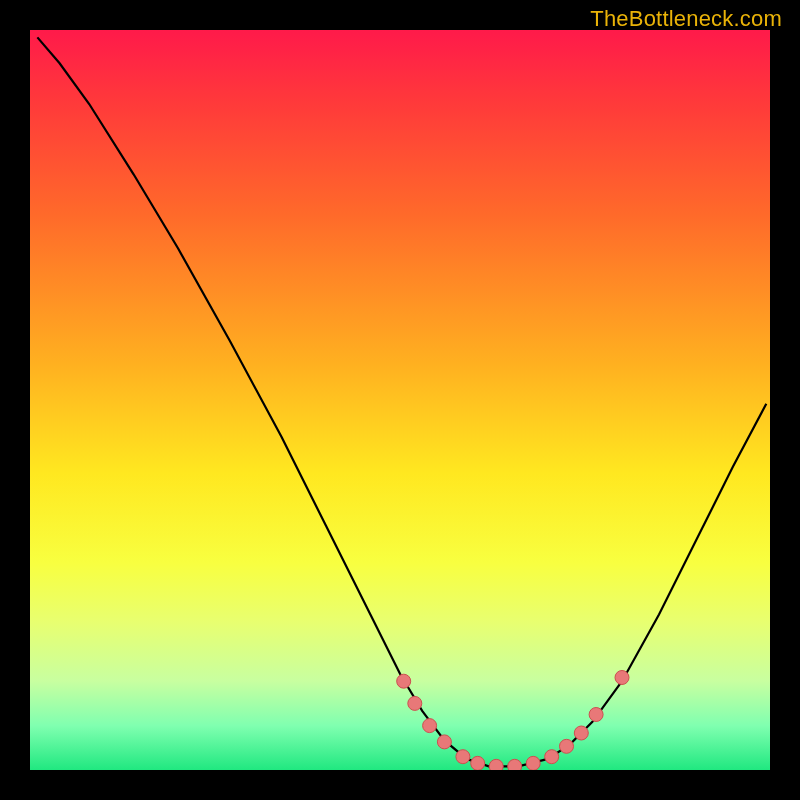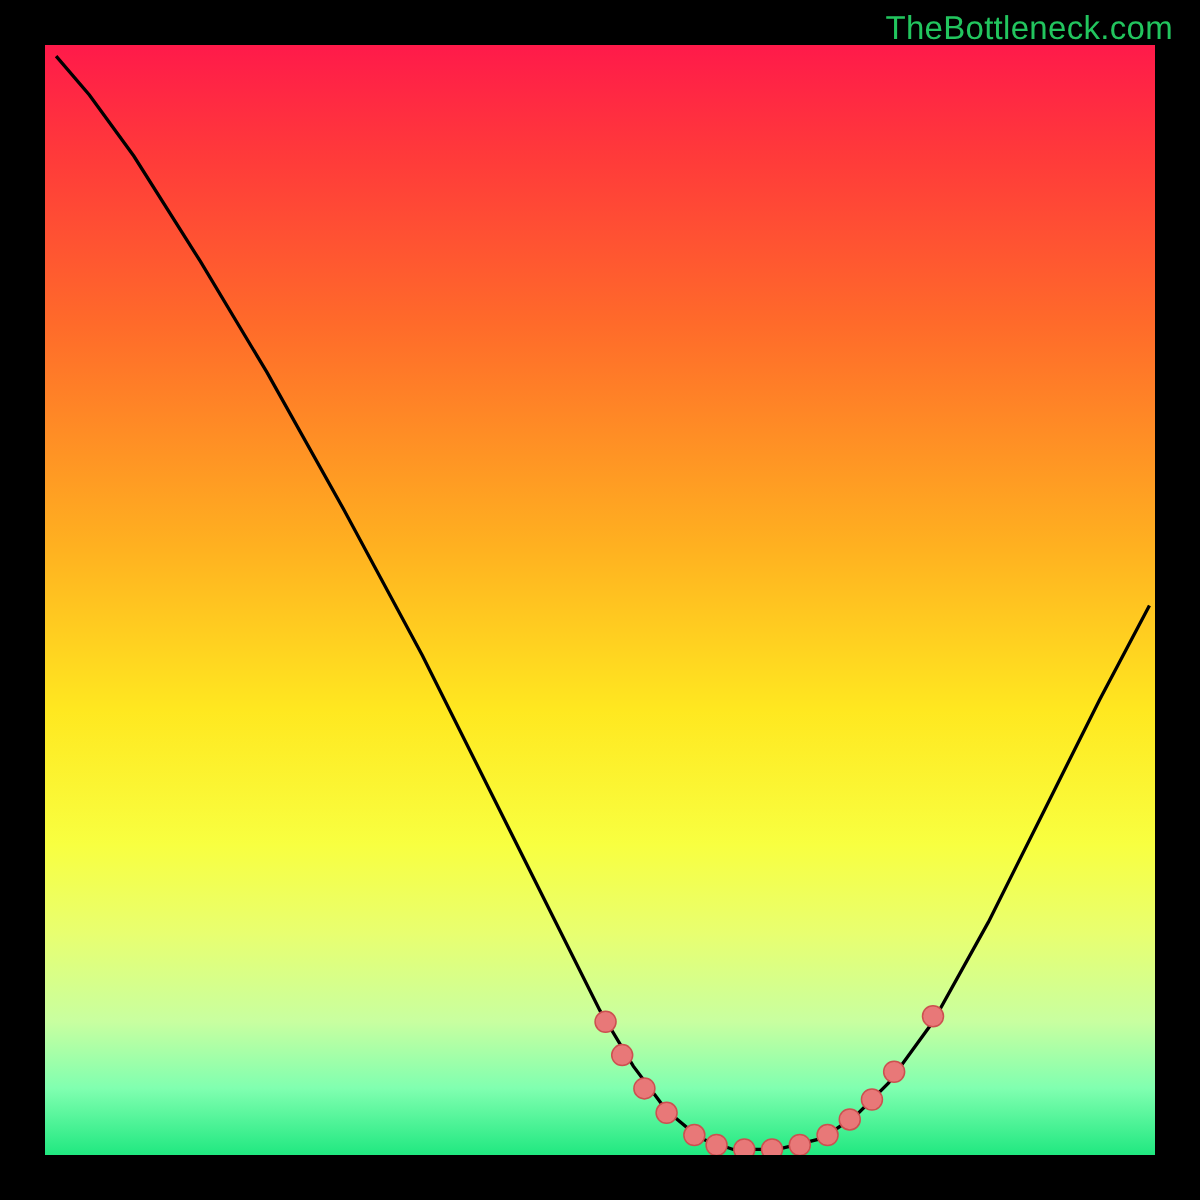--- a/index.html
+++ b/index.html
@@ -33,21 +33,21 @@
       #80ffb0 94%,
       #20e880 100%
     );
   }
   .watermark {
     position: absolute;
     top: 6px;
     right: 18px;
     font-family: Arial, Helvetica, sans-serif;
     font-size: 22px;
-    color: #22c55e;
+    color: #eab308;
     letter-spacing: 0.2px;
     user-select: none;
   }
   svg.curve {
     position: absolute;
     inset: 0;
   }
 </style>
 </head>
 <body>

